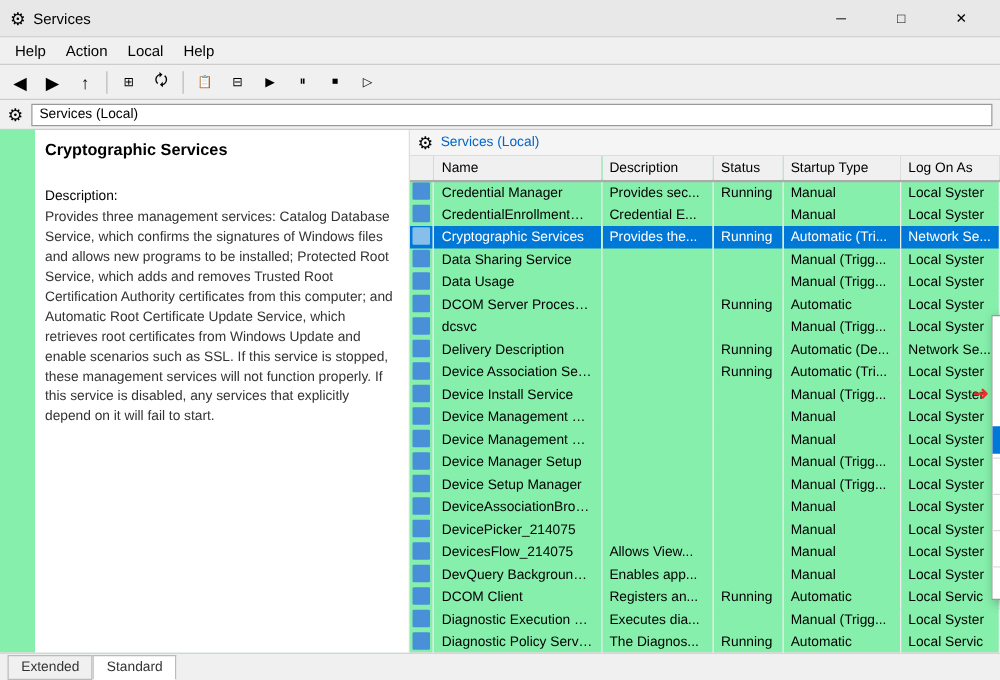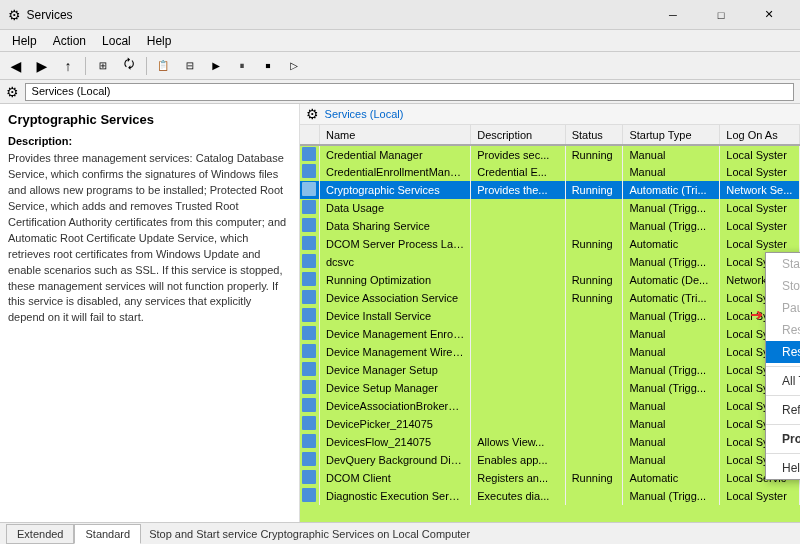--- a/index.html
+++ b/index.html
@@ -108,21 +108,22 @@
       padding: 1px 6px;
       font-size: 11px;
       flex: 1;
       height: 18px;
     }
 
     
     .main-content {
       display: flex;
       height: calc(544px - 30px - 22px - 28px - 24px - 22px);
-      background: #bef264;
+      background: #86efac;
+      padding-left: 28px;
     }
     .left-panel-link {
       font-size: 11px;
       color: #0066cc;
       cursor: pointer;
       display: inline;
     }
 
     
     .right-panel {
@@ -148,22 +149,22 @@
     }
     .detail-actions {
       margin-bottom: 8px;
     }
     .detail-actions span {
       font-size: 11px;
       color: #333;
     }
     .detail-desc-label {
       font-size: 11px;
-      font-weight: bold;
-      margin-top: 8px;
+      font-weight: normal;
+      margin-top: 24px;
       margin-bottom: 4px;
     }
     .detail-desc-text {
       font-size: 11px;
       color: #333;
       line-height: 1.45;
     }
 
     
     .services-table-container {
@@ -382,53 +383,53 @@
             <tr class="selected">
               <td class="icon-cell"><span class="service-icon" style="background: rgb(135, 191, 234);"></span></td>
               <td>Cryptographic Services</td>
               <td>Provides the...</td>
               <td>Running</td>
               <td>Automatic (Tri...</td>
               <td>Network Se...</td>
             </tr>
             <tr>
               <td class="icon-cell"><span class="service-icon" style="background: rgb(74, 144, 217);"></span></td>
+              <td>Data Sharing Service</td>
+              <td></td>
+              <td></td>
+              <td>Manual (Trigg...</td>
+              <td>Local Syster</td>
+            </tr>
+            <tr>
+              <td class="icon-cell"><span class="service-icon" style="background: rgb(74, 144, 217);"></span></td>
               <td>Data Usage</td>
               <td></td>
               <td></td>
               <td>Manual (Trigg...</td>
               <td>Local Syster</td>
             </tr>
             <tr>
               <td class="icon-cell"><span class="service-icon" style="background: rgb(74, 144, 217);"></span></td>
-              <td>Data Sharing Service</td>
-              <td></td>
-              <td></td>
-              <td>Manual (Trigg...</td>
-              <td>Local Syster</td>
-            </tr>
-            <tr>
-              <td class="icon-cell"><span class="service-icon" style="background: rgb(74, 144, 217);"></span></td>
               <td>DCOM Server Process Launch...</td>
               <td></td>
               <td>Running</td>
               <td>Automatic</td>
               <td>Local Syster</td>
             </tr>
             <tr>
               <td class="icon-cell"><span class="service-icon" style="background: rgb(74, 144, 217);"></span></td>
               <td>dcsvc</td>
               <td></td>
               <td></td>
               <td>Manual (Trigg...</td>
               <td>Local Syster</td>
             </tr>
             <tr>
               <td class="icon-cell"><span class="service-icon" style="background: rgb(74, 144, 217);"></span></td>
-              <td>Running Optimization</td>
+              <td>Delivery Description</td>
               <td></td>
               <td>Running</td>
               <td>Automatic (De...</td>
               <td>Network Se...</td>
             </tr>
             <tr>
               <td class="icon-cell"><span class="service-icon" style="background: rgb(74, 144, 217);"></span></td>
               <td>Device Association Service</td>
               <td></td>
               <td>Running</td>
@@ -515,20 +516,28 @@
               <td>Automatic</td>
               <td>Local Servic</td>
             </tr>
             <tr>
               <td class="icon-cell"><span class="service-icon" style="background: rgb(74, 144, 217);"></span></td>
               <td>Diagnostic Execution Service</td>
               <td>Executes dia...</td>
               <td></td>
               <td>Manual (Trigg...</td>
               <td>Local Syster</td>
+            </tr>
+            <tr>
+              <td class="icon-cell"><span class="service-icon" style="background: rgb(74, 144, 217);"></span></td>
+              <td>Diagnostic Policy Service</td>
+              <td>The Diagnos...</td>
+              <td>Running</td>
+              <td>Automatic</td>
+              <td>Local Servic</td>
             </tr>
           </tbody>
       </table>
     </div>
 
     <div class="context-menu">
       <div class="context-menu-item disabled">Start</div>
       <div class="context-menu-item disabled">Stop</div>
       <div class="context-menu-item disabled">Pause</div>
       <div class="context-menu-item disabled">Resume</div>
@@ -545,14 +554,13 @@
 
     <div class="arrow-indicator">➜</div>
   </div>
 </div>
 
 <div class="status-bar">
   <div class="status-tabs">
     <div class="status-tab">Extended</div>
     <div class="status-tab active">Standard</div>
   </div>
-  <span>Stop and Start service Cryptographic Services on Local Computer</span>
 </div>
 
 </body></html>

